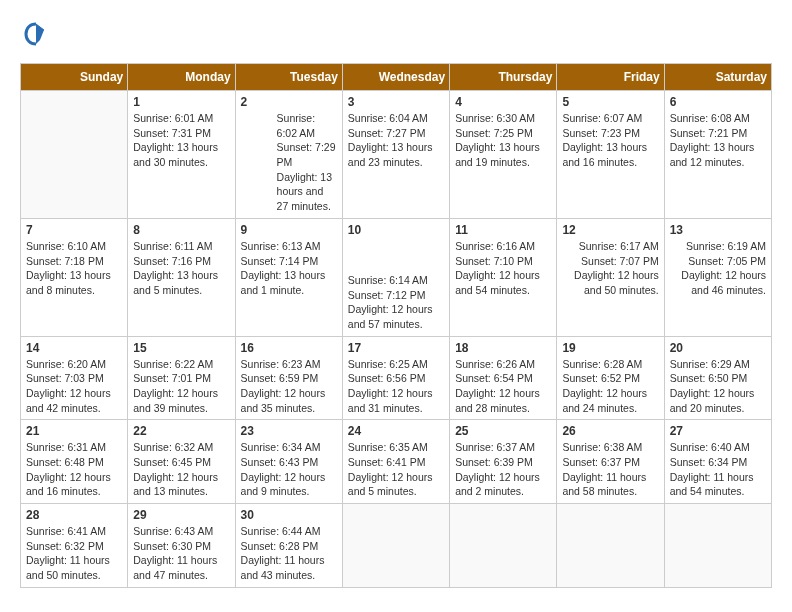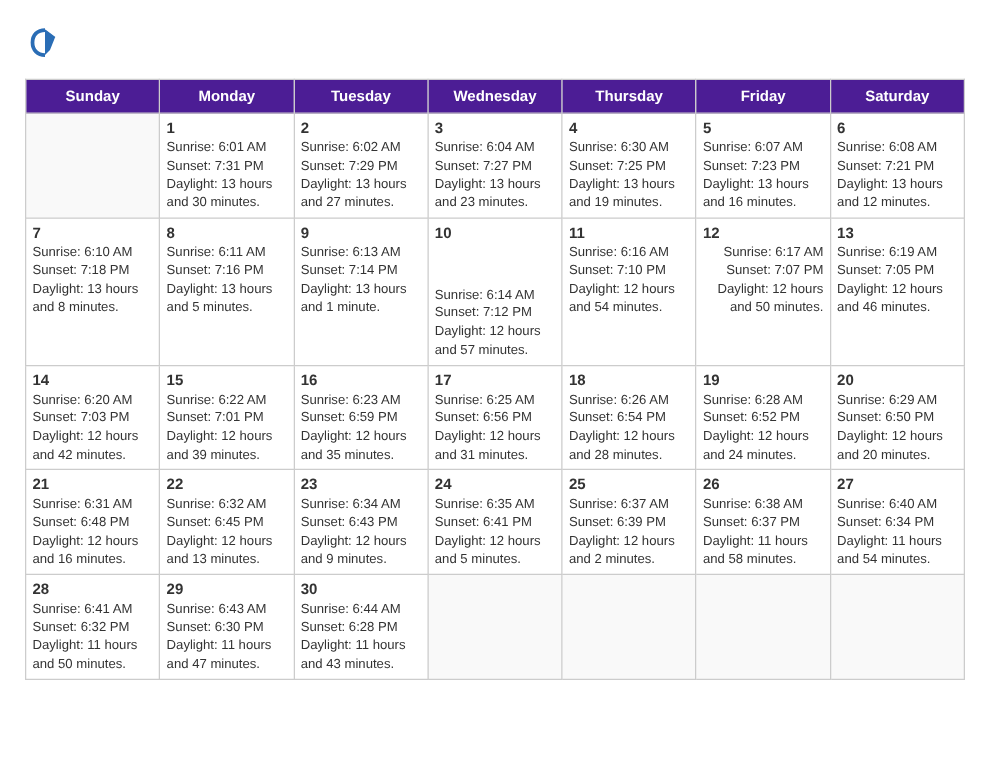--- a/index.html
+++ b/index.html
@@ -46,24 +46,24 @@
     .location {
       font-size: 14px;
       color: #555;
     }
     .calendar-table {
       width: 100%;
       border-collapse: collapse;
       font-size: 11px;
     }
     .calendar-table th {
-      background-color: #4c1d95;
+      background-color: #a16207;
       color: #fff;
       padding: 6px 4px;
-      text-align: center;
+      text-align: right;
       font-size: 12px;
       font-weight: bold;
       border: 1px solid #ccc;
     }
     .calendar-table td {
       border: 1px solid #ccc;
       vertical-align: top;
       padding: 4px 5px;
       width: 107px;
       min-height: 80px;
@@ -122,21 +122,21 @@
   <tr>
         <td class="empty-cell"></td>
         <td>
           <span class="day-number">1</span>
           <div class="day-info" style="white-space: pre-line;">Sunrise: 6:01 AM
 Sunset: 7:31 PM
 Daylight: 13 hours and 30 minutes.</div>
         </td>
         <td>
           <span class="day-number">2</span>
-          <div class="day-info" style="white-space: pre-line;">Sunrise: 6:02 AM
+          <div class="day-info" style="white-space: pre-line; margin-left: 36px;">Sunrise: 6:02 AM
 Sunset: 7:29 PM
 Daylight: 13 hours and 27 minutes.</div>
         </td>
         <td>
           <span class="day-number">3</span>
           <div class="day-info" style="white-space: pre-line;">Sunrise: 6:04 AM
 Sunset: 7:27 PM
 Daylight: 13 hours and 23 minutes.</div>
         </td>
         <td>
@@ -190,21 +190,21 @@
 Daylight: 12 hours and 54 minutes.</div>
         </td>
         <td>
           <span class="day-number">12</span>
           <div class="day-info" style="white-space: pre-line; text-align: right;">Sunrise: 6:17 AM
 Sunset: 7:07 PM
 Daylight: 12 hours and 50 minutes.</div>
         </td>
         <td>
           <span class="day-number">13</span>
-          <div class="day-info" style="white-space: pre-line;">Sunrise: 6:19 AM
+          <div class="day-info" style="white-space: pre-line; text-align: right;">Sunrise: 6:19 AM
 Sunset: 7:05 PM
 Daylight: 12 hours and 46 minutes.</div>
         </td>
       </tr>
       <tr>
         <td>
           <span class="day-number">14</span>
           <div class="day-info" style="white-space: pre-line;">Sunrise: 6:20 AM
 Sunset: 7:03 PM
 Daylight: 12 hours and 42 minutes.</div>

